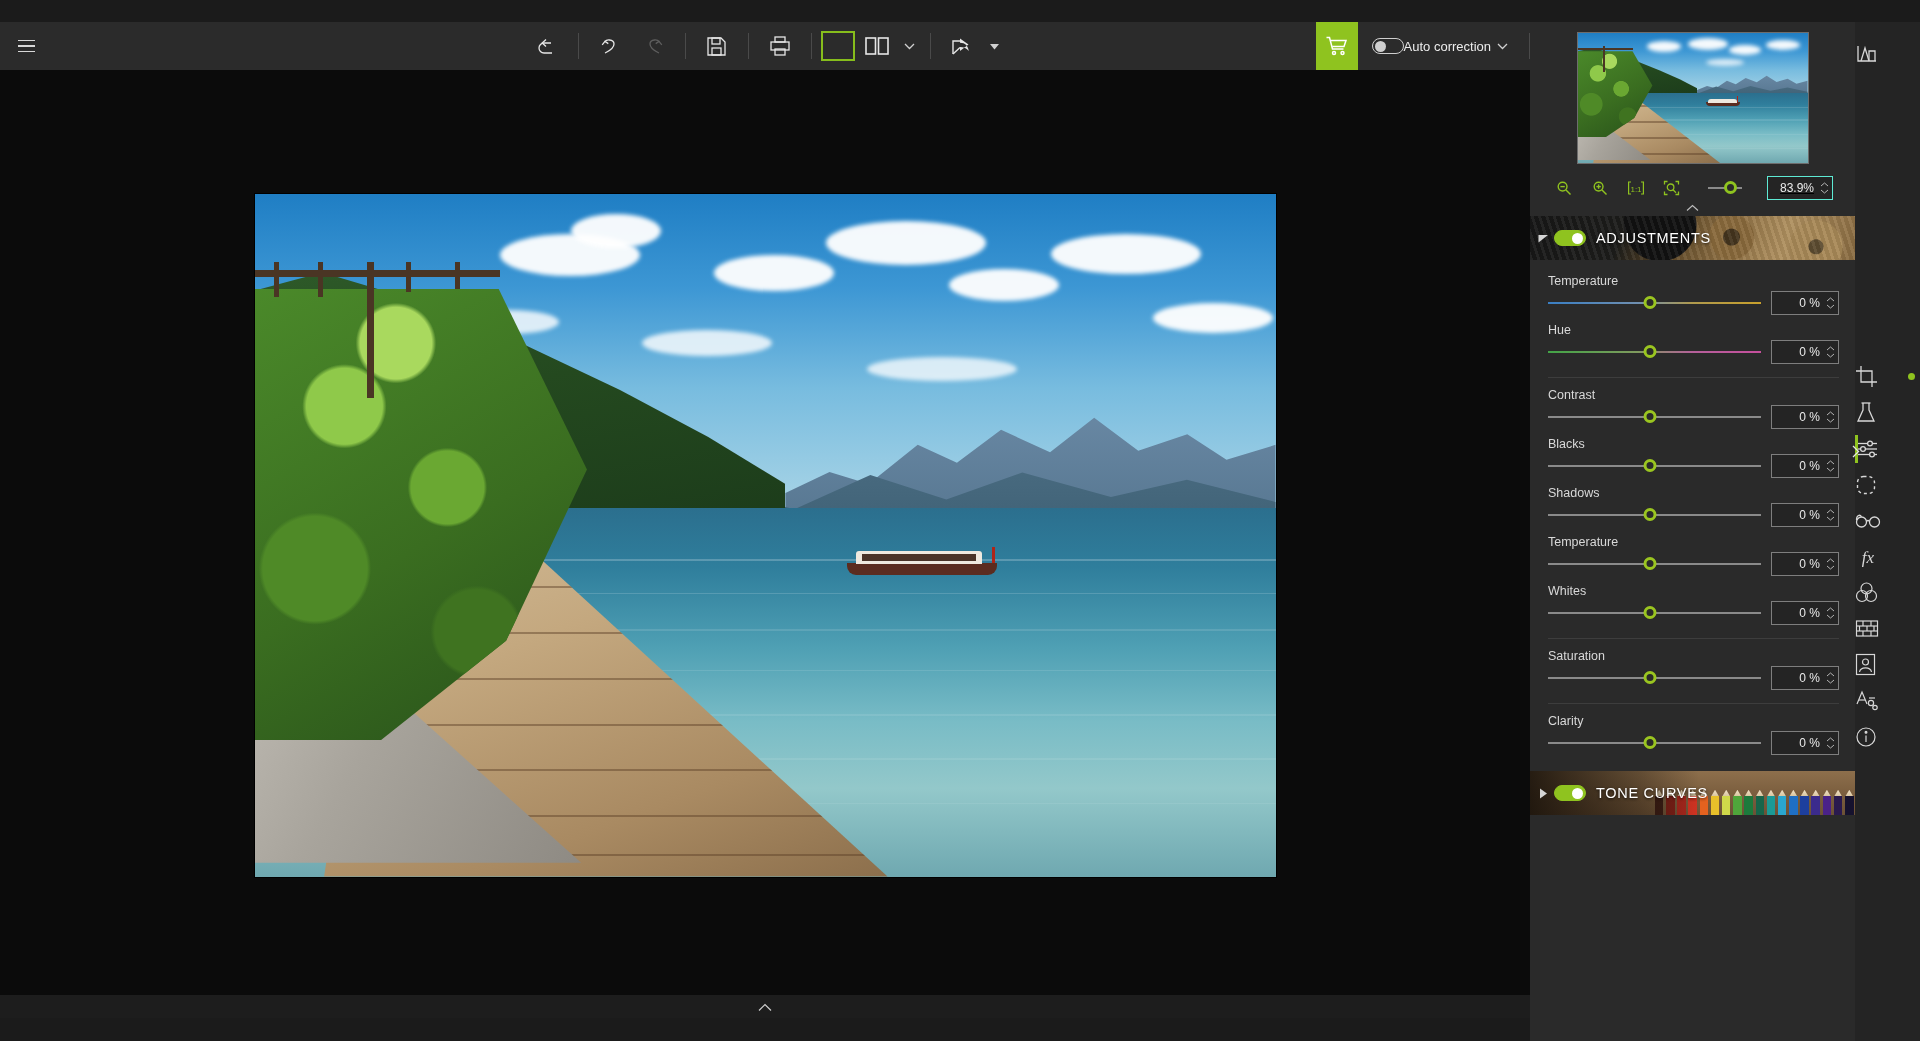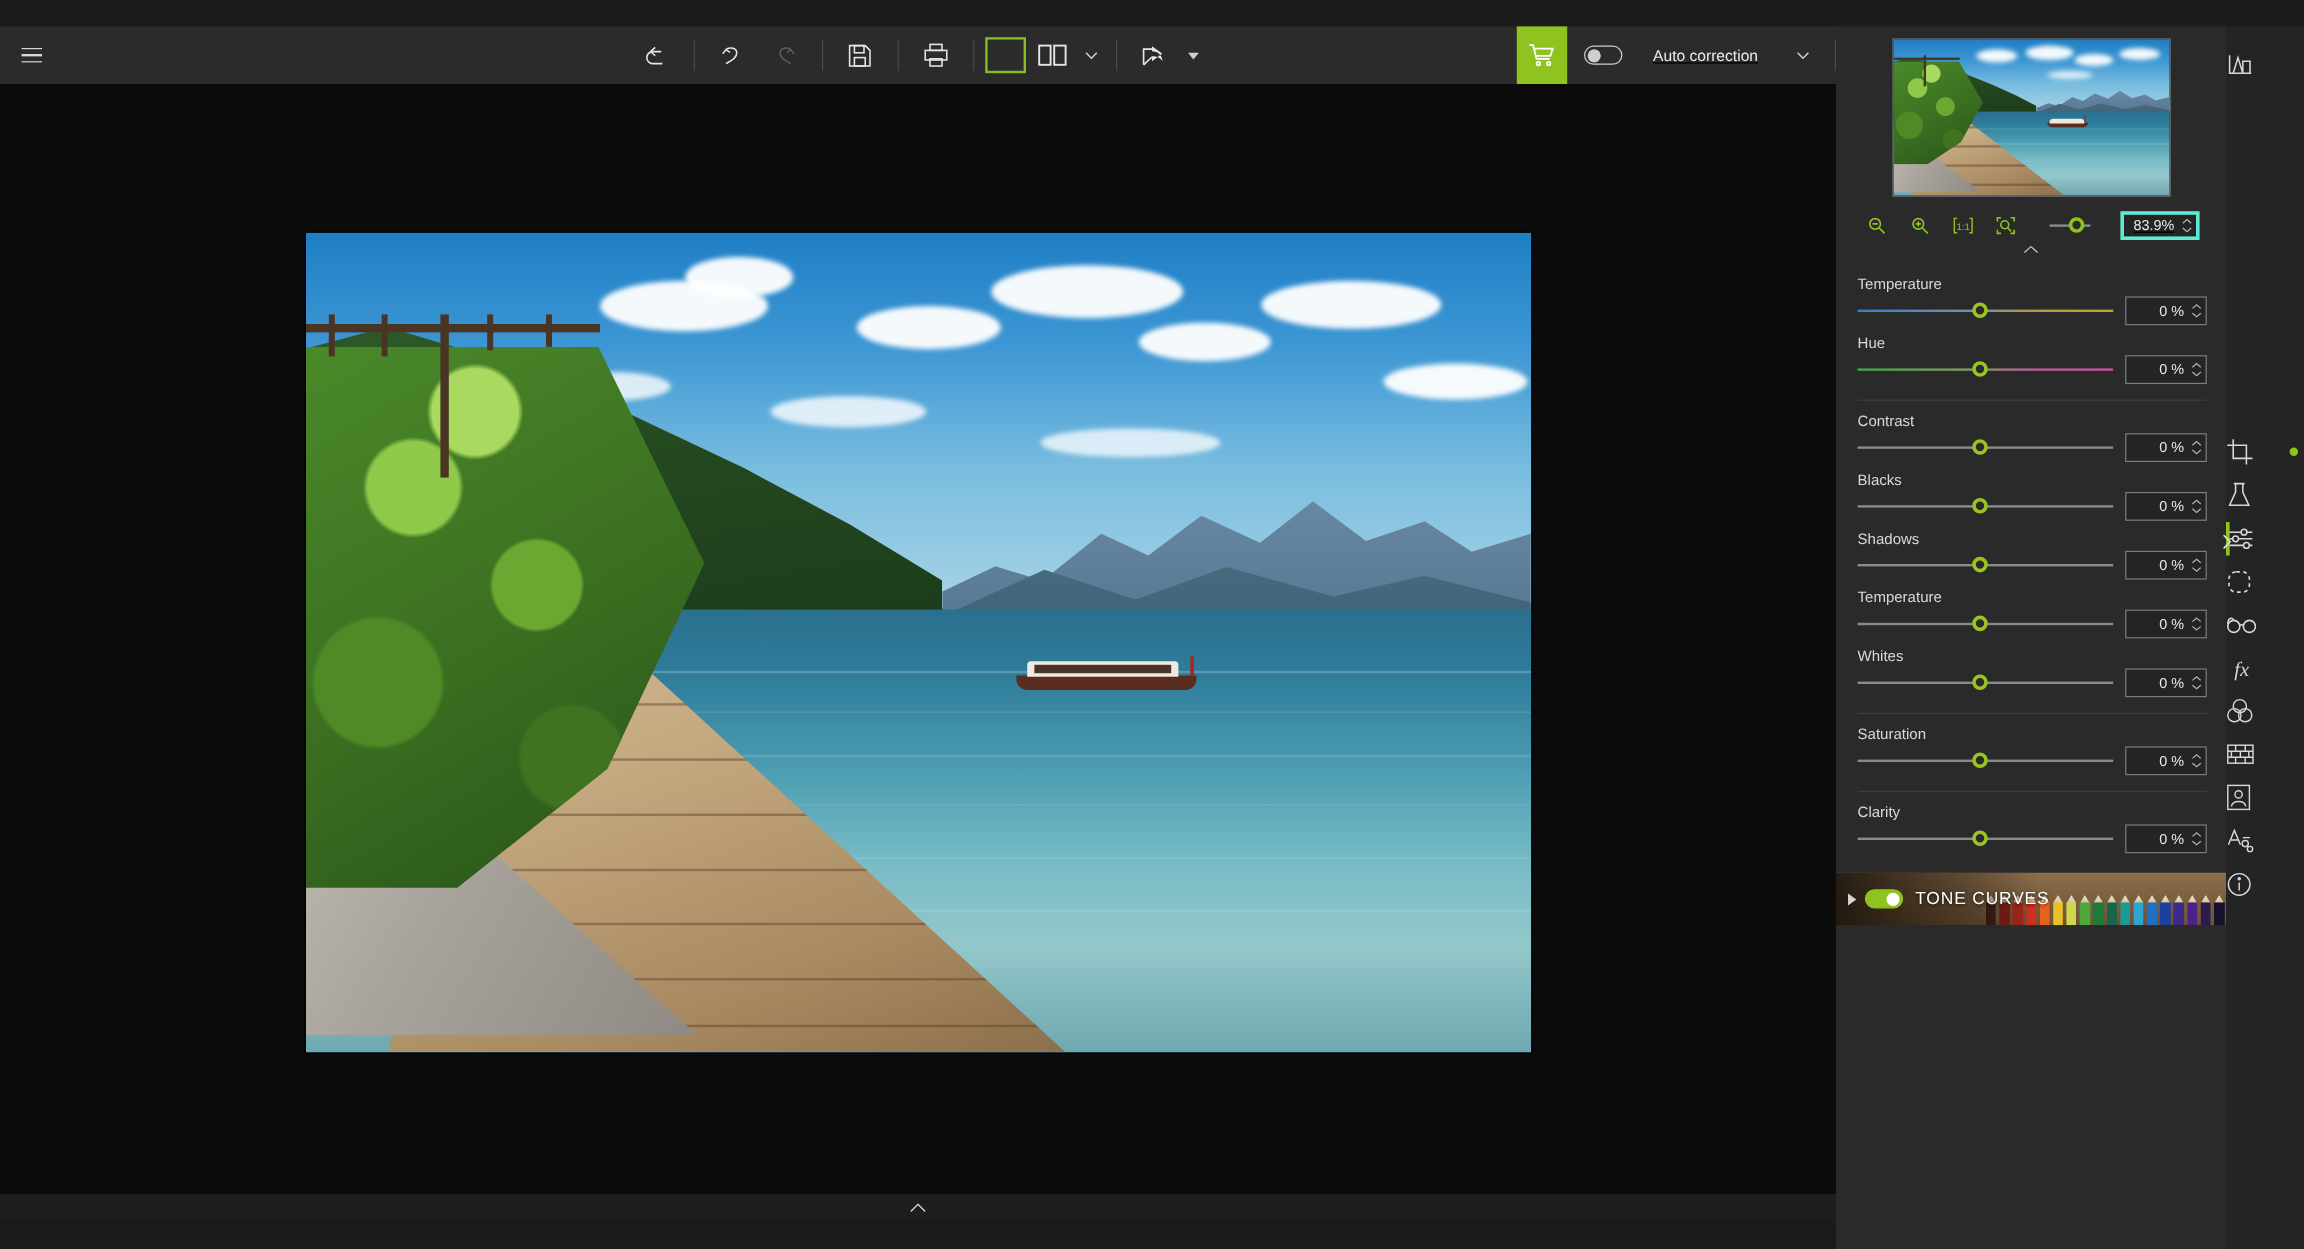--- a/index.html
+++ b/index.html
@@ -62,21 +62,21 @@
   }
   .tb-chev { width: 22px; height: 40px; display: flex; align-items: center; justify-content: center; color: #d0d0d0; flex: none; }
 
   .tbar-right {
     position: absolute; right: 0; top: 0; height: 48px; display: flex; align-items: center;
   }
   .cart {
     width: 42px; height: 48px; background: #8fc31f;
     display: flex; align-items: center; justify-content: center; color: #fff; flex: none;
   }
-  .auto-wrap { display: flex; align-items: center; gap: 26px; padding: 0 12px 0 14px; height: 48px; text-decoration: underline; }
+  .auto-wrap { display: flex; align-items: center; gap: 0; padding: 0 12px 0 14px; height: 48px; }
   .toggle {
     width: 32px; height: 16px; border-radius: 9px; border: 1.5px solid #cfcfcf;
     background: #2b2b2b; position: relative; flex: none;
   }
   .toggle i {
     position: absolute; top: 1.5px; left: 2px; width: 11px; height: 11px;
     border-radius: 50%; background: #cfcfcf;
   }
   .toggle.on { background: #8fc31f; border-color: #8fc31f; }
   .toggle.on i { left: auto; right: 2px; background: #fff; }
@@ -111,21 +111,21 @@
   }
   .zoomrow { display: flex; align-items: center; gap: 17px; padding: 12px 8px 0 10px; text-decoration: underline; }
   .zicon { width: 19px; height: 20px; display: flex; align-items: center; justify-content: center; color: #8fc31f; flex: none; }
   .zslider { position: relative; flex: 1 1 auto; height: 20px; margin: 0 8px 0 10px; }
   .zslider .track { position: absolute; top: 9px; left: 0; right: 0; height: 1.6px; background: #8a8a8a; }
   .zslider .knob {
     position: absolute; top: 3px; left: 47%; width: 13px; height: 13px; border-radius: 50%;
     border: 3px solid #8fc31f; background: #2a2a2a; box-sizing: border-box;
   }
   .spin {
-    width: 66px; height: 24px; background: #242424; border: 3px solid #5eead4;
+    width: 66px; height: 24px; background: #242424; border: 1px solid #5eead4;
     display: flex; align-items: center; flex: none; position: relative;
   }
   .spin .val { flex: 1 1 auto; text-align: right; padding-right: 5px; font-size: 12px; color: #eaeaea; }
   .spin .arrows {
     width: 13px; display: flex; flex-direction: column; align-items: center;
     justify-content: center; gap: 2px; color: #b5b5b5; padding-right: 2px;
   }
   .panel-collapse { height: 16px; display: flex; align-items: center; justify-content: center; color: #bdbdbd; }
 
   
@@ -532,20 +532,32 @@
         </div>
       </div>
 
       <div class="panel-collapse">
         <svg width="13" height="8" viewBox="0 0 13 8" fill="none" stroke="currentColor" stroke-width="1.1">
             <polyline points="1,6.5 6.5,1.5 12,6.5"></polyline>
           </svg>
       </div>
     </div>
 
+    <div class="sect-head">
+      <div class="bg bg-gears"></div>
+      <div class="tri">
+        <svg width="11" height="9" viewBox="0 0 11 9">
+            <polygon points="0.5,1 10,1 0.5,8.5" fill="currentColor"></polygon>
+          </svg>
+      </div>
+      <div class="toggle on">
+          <i></i>
+        </div>
+      <div class="label">ADJUSTMENTS</div>
+    </div>
 
     <div class="adj-body">
 
       <div class="adj-row">
         <div class="name">Temperature</div>
         <div class="adj-line">
           <div class="s-slider temp">
             <div class="track"></div>
               <div class="knob"></div>
           </div>

